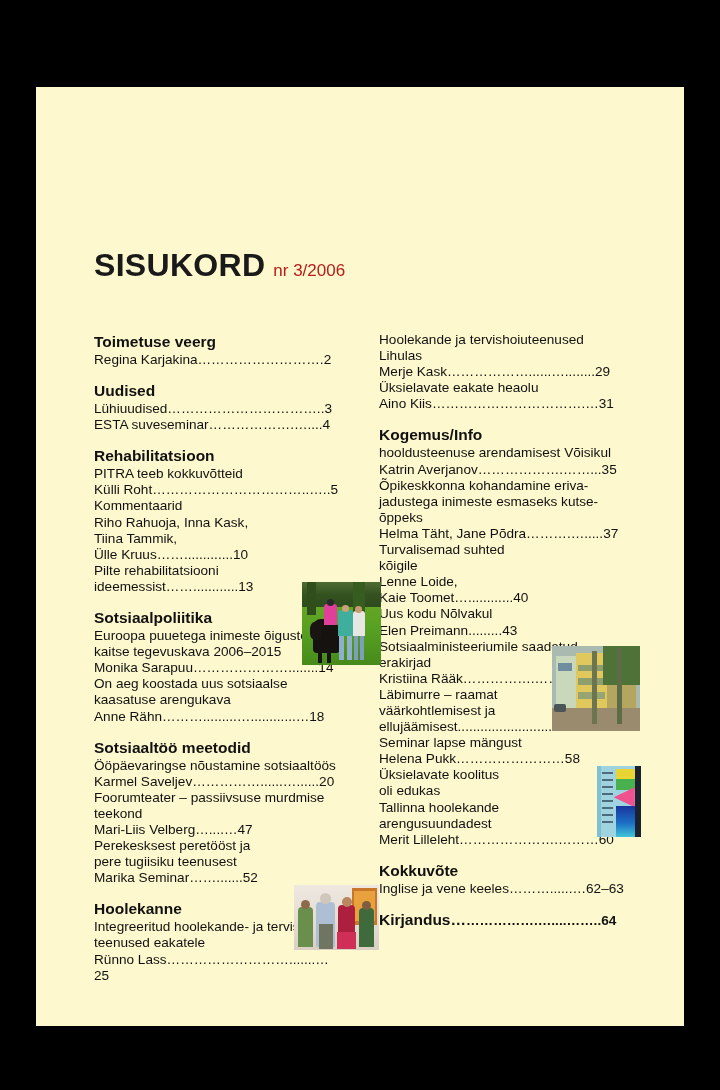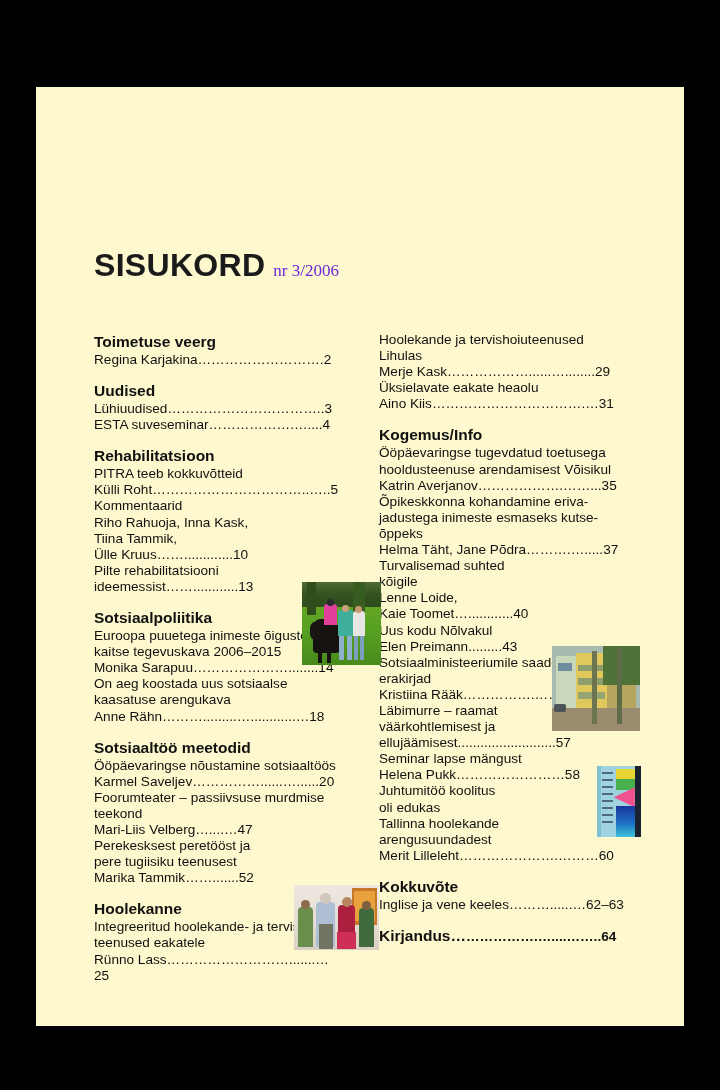--- a/index.html
+++ b/index.html
@@ -28,23 +28,23 @@
     white-space: nowrap;
   }
   .title-main {
     font-family: "Liberation Sans", sans-serif;
     font-weight: bold;
     font-size: 32px;
     color: #1a1a1a;
     letter-spacing: 0.3px;
   }
   .title-sub {
-    font-family: Liberation Serif, serif;
+    font-family: Liberation Sans, sans-serif;
     font-size: 17px;
-    color: #6d28d9;
+    color: #b91c1c;
     margin-left: 8px;
   }
 
   .columns {
     position: absolute;
     left: 0;
     top: 245px;
     width: 648px;
     height: 620px;
   }
@@ -219,42 +219,41 @@
           <span class="ln">Karmel Saveljev……………......…......20</span>
         </div>
         <div class="entry">
           <span class="ln">Foorumteater – passiivsuse murdmise</span>
           <span class="ln">teekond</span>
           <span class="ln">Mari-Liis Velberg…....…47</span>
         </div>
         <div class="entry">
           <span class="ln">Perekesksest peretööst ja</span>
           <span class="ln">pere tugiisiku teenusest</span>
-          <span class="ln">Marika Tammik…….......52</span>
+          <span class="ln">Marika Seminar…….......52</span>
         </div>
         <div class="sec-head">Hoolekanne</div>
         <div class="entry">
           <span class="ln">Integreeritud hoolekande- ja tervishoiu-</span>
           <span class="ln">teenused eakatele</span>
           <span class="ln">Rünno Lass……………………….......…25</span>
         </div>
       </div>
     <div class="col col-right" id="col-right">
         <div class="entry">
           <span class="ln">Hoolekande ja tervishoiuteenused</span>
           <span class="ln">Lihulas</span>
           <span class="ln">Merje Kask………………......…........29</span>
         </div>
         <div class="entry">
           <span class="ln">Üksielavate eakate heaolu</span>
           <span class="ln">Aino Kiis…………………………….…31</span>
         </div>
         <div class="sec-head">Kogemus/Info</div>
         <div class="entry">
-          <span class="ln">Ööpäevaringse tugevdatud toetusega</span>
           <span class="ln">hooldusteenuse arendamisest Võisikul</span>
           <span class="ln">Katrin Averjanov……………….……...35</span>
         </div>
         <div class="entry">
           <span class="ln">Õpikeskkonna kohandamine eriva-</span>
           <span class="ln">jadustega inimeste esmaseks kutse-</span>
           <span class="ln">õppeks</span>
           <span class="ln">Helma Täht, Jane Põdra……….….....37</span>
         </div>
         <div class="entry">
@@ -275,21 +274,21 @@
         <div class="entry">
           <span class="ln">Läbimurre – raamat</span>
           <span class="ln">väärkohtlemisest ja</span>
           <span class="ln">ellujäämisest..........................57</span>
         </div>
         <div class="entry">
           <span class="ln">Seminar lapse mängust</span>
           <span class="ln">Helena Pukk……………………58</span>
         </div>
         <div class="entry">
-          <span class="ln">Juhtumitöö koolitus</span>
+          <span class="ln">Üksielavate koolitus</span>
           <span class="ln">oli edukas</span>
         </div>
         <div class="entry">
           <span class="ln">Tallinna hoolekande</span>
           <span class="ln">arengusuundadest</span>
           <span class="ln">Merit Lilleleht………………….………60</span>
         </div>
         <div class="sec-head">Kokkuvõte</div>
         <div class="entry">
           <span class="ln">Inglise ja vene keeles………......…62–63</span>

